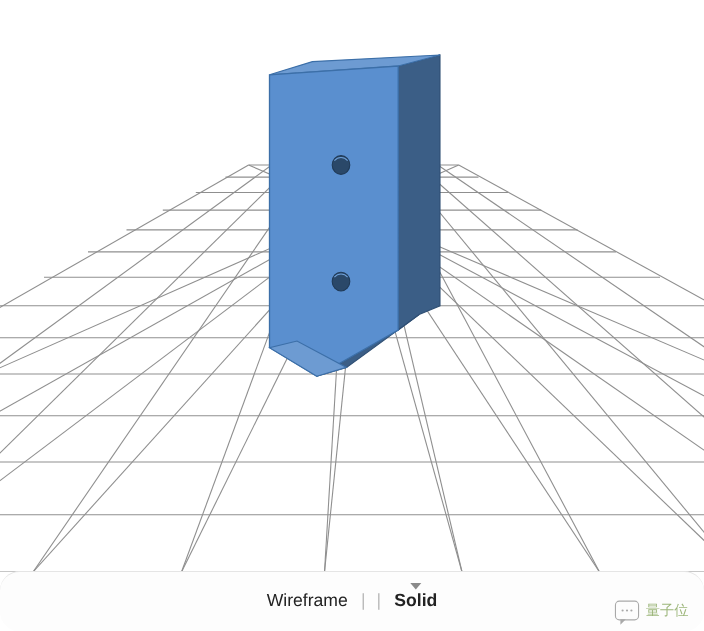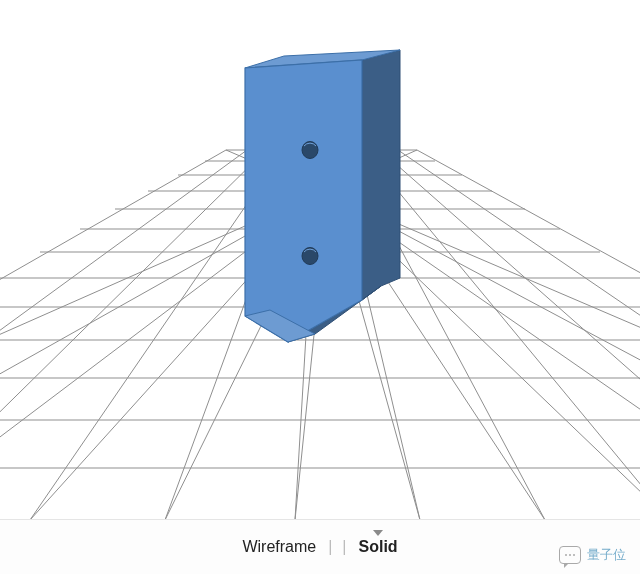--- a/index.html
+++ b/index.html
@@ -37,20 +37,21 @@
     width: 640px;
     height: 54px;
     background: #fdfdfd;
     border-top: 1px solid #e5e5e5;
     display: flex;
     align-items: center;
     justify-content: center;
     gap: 0;
     font-size: 16px;
     color: #222;
+    border-radius: 18px;
   }
   .view-modes {
     display: flex;
     align-items: center;
     gap: 10px;
   }
   .view-mode {
     cursor: pointer;
     padding: 0 2px;
     font-weight: 400;
@@ -77,21 +78,21 @@
   
   .watermark {
     position: absolute;
     right: 14px;
     bottom: 10px;
     display: flex;
     align-items: center;
     gap: 6px;
     opacity: 0.55;
     font-size: 13px;
-    color: #0369a1;
+    color: #4d7c0f;
     pointer-events: none;
   }
   .watermark .chat-icon {
     width: 20px;
     height: 16px;
     border: 1.5px solid #666;
     border-radius: 4px;
     position: relative;
     display: flex;
     align-items: center;

